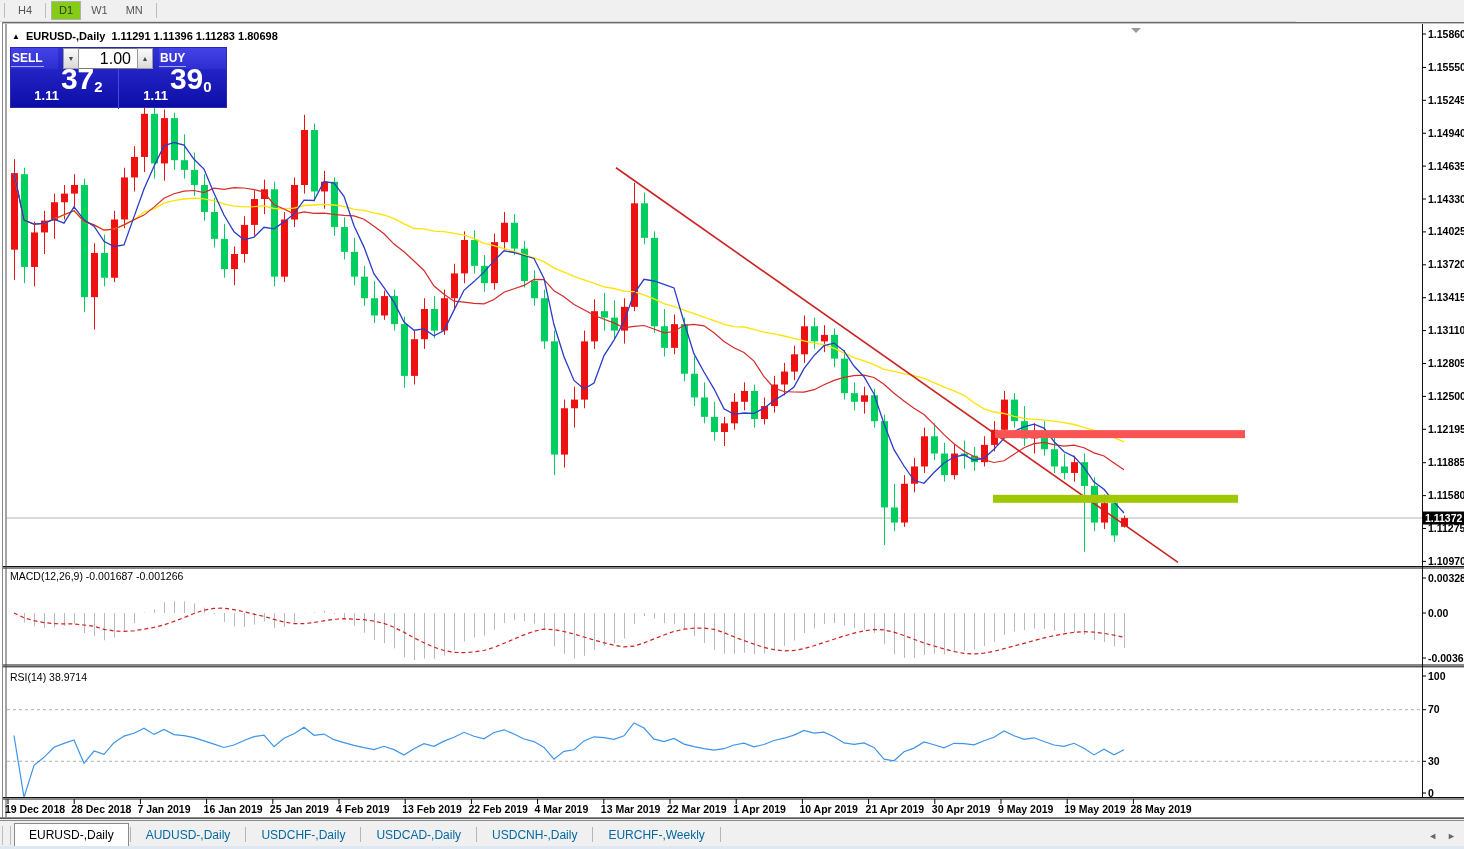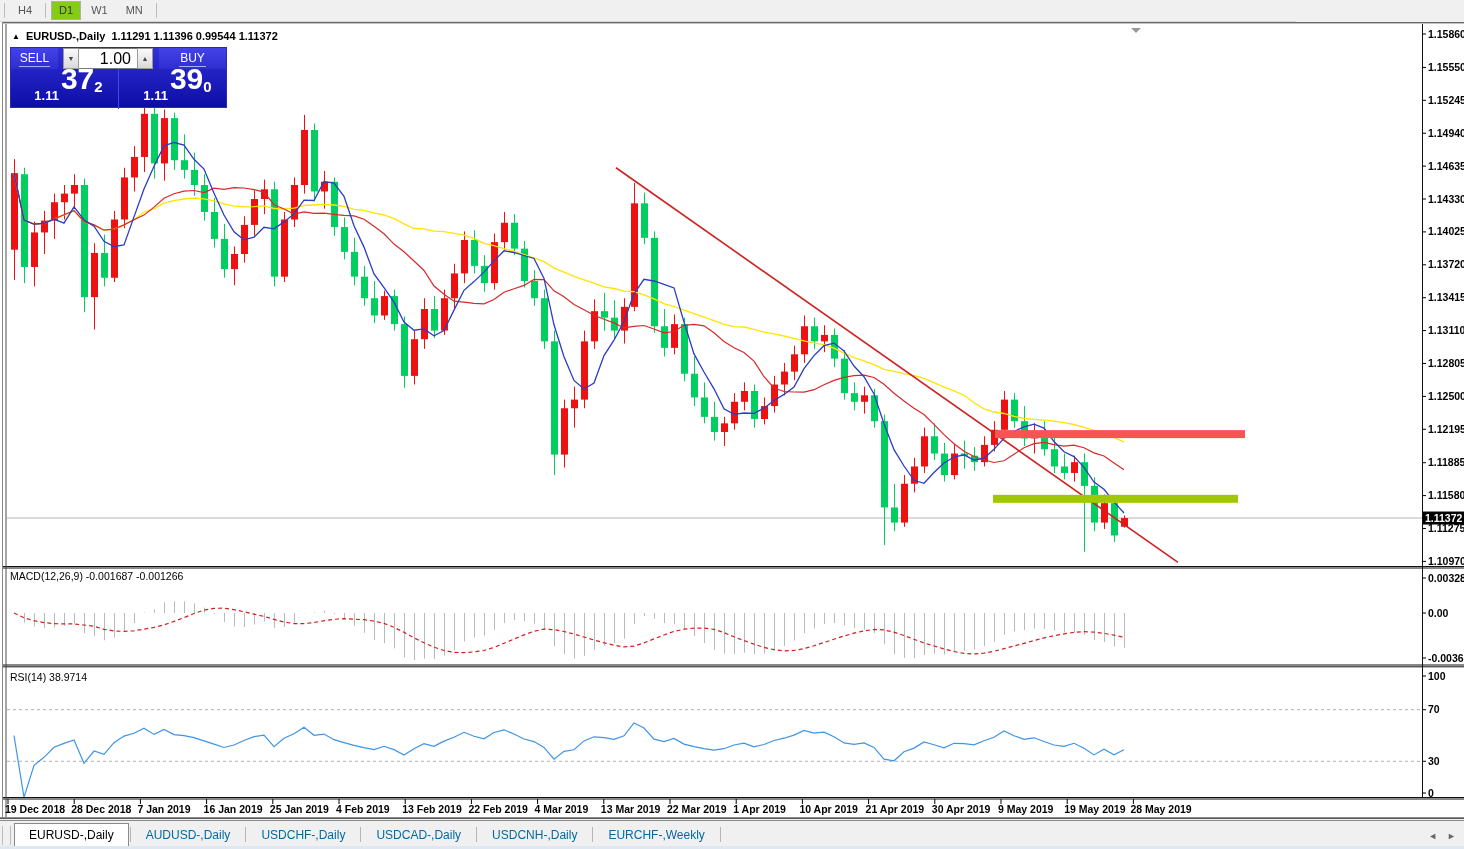--- a/index.html
+++ b/index.html
@@ -16,22 +16,22 @@
   #window{position:absolute;left:0;top:22px;width:1464px;height:796px;background:#ffffff;z-index:1;}
   #chartsvg{position:absolute;left:0;top:0;z-index:2;}
   #symheader{position:absolute;left:12px;top:30px;z-index:4;font-size:11px;font-weight:700;color:#000;
     display:flex;align-items:center;gap:6px;}
   #symheader .tri{font-size:8px;}
   
   #tradepanel{position:absolute;left:10px;top:47px;width:217px;height:61px;z-index:4;
     background:linear-gradient(180deg,#3232d8 0%,#2424c6 35%,#0d0da6 100%);
     border:1px solid #2a2ab2;box-sizing:border-box;}
   #tp-row1{position:absolute;left:0;top:0;width:100%;height:21px;display:flex;align-items:stretch;}
-  .tp-btn{background:linear-gradient(180deg,#4343e8,#2d2dd0);color:#fff;font-size:12px;font-weight:400;
-    display:flex;align-items:center;justify-content:center;cursor:pointer;}
+  .tp-btn{background:linear-gradient(180deg,#4343e8,#2d2dd0);color:#fff;font-size:12px;font-weight:700;
+    display:flex;align-items:center;cursor:pointer;}
   .tp-btn span{border-bottom:1px solid #9fb0ff;padding:0 1px 1px 1px;}
   #tp-sell{width:47px;} #tp-buy{width:67px;}
   .tp-gap5{width:5px;} .tp-gap6{flex:1;}
   .spin{width:16px;background:linear-gradient(180deg,#fafafa,#d9d9d9);border:1px solid #9a9a9a;
     box-sizing:border-box;color:#444;font-size:7px;display:flex;align-items:center;justify-content:center;cursor:pointer;}
   #tp-vol{width:58px;border:1px solid #7a7a7a;border-left:none;border-right:none;background:#fff;
     font-size:16px;text-align:right;padding:0 6px 0 0;box-sizing:border-box;font-family:inherit;}
   .bigprice{position:absolute;top:21px;height:40px;display:flex;align-items:flex-end;justify-content:center;
     color:#fff;cursor:pointer;}
   #bp-sell{left:0;width:107px;border-right:1px solid #4949e0;}
@@ -532,21 +532,21 @@
           <text x="1064.2" y="813" font-size="10.5" font-weight="700" fill="#000" text-anchor="start" font-family="Liberation Sans, DejaVu Sans, sans-serif">19 May 2019</text>
           <line x1="1133.4" y1="799" x2="1133.4" y2="804" stroke="#000"></line>
           <text x="1130.4" y="813" font-size="10.5" font-weight="700" fill="#000" text-anchor="start" font-family="Liberation Sans, DejaVu Sans, sans-serif">28 May 2019</text>
         </g>
       </g>
     </svg>
 
   <div id="symheader">
     <span class="tri">▲</span>
     <span>EURUSD-,Daily</span>
-    <span>1.11291 1.11396 0.99544 1.11372</span>
+    <span>1.11291 1.11396 1.11283 1.80698</span>
   </div>
 
   <div id="tradepanel">
     <div id="tp-row1">
       <div class="tp-btn" id="tp-sell">
           <span>SELL</span>
         </div>
       <div class="tp-gap5"></div>
       <div class="spin">▼</div>
       <input id="tp-vol" value="1.00" style="">

